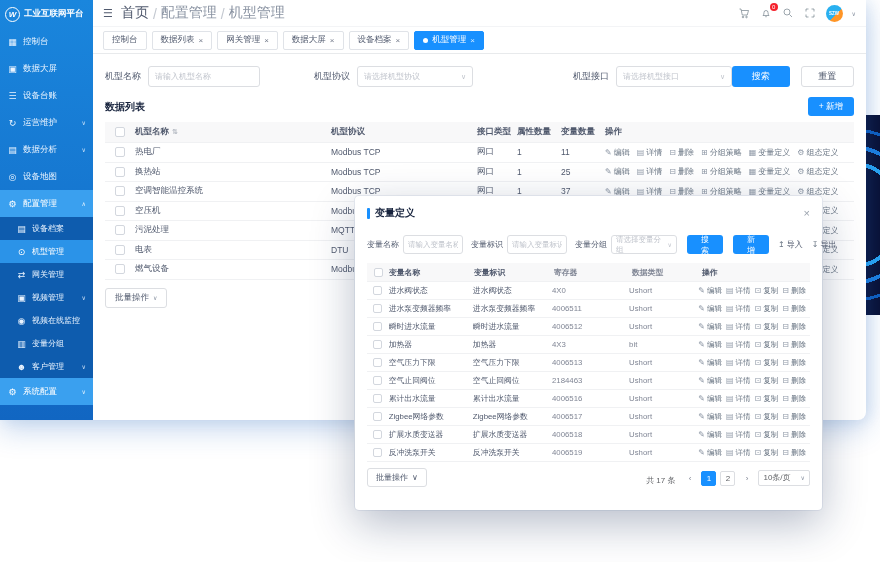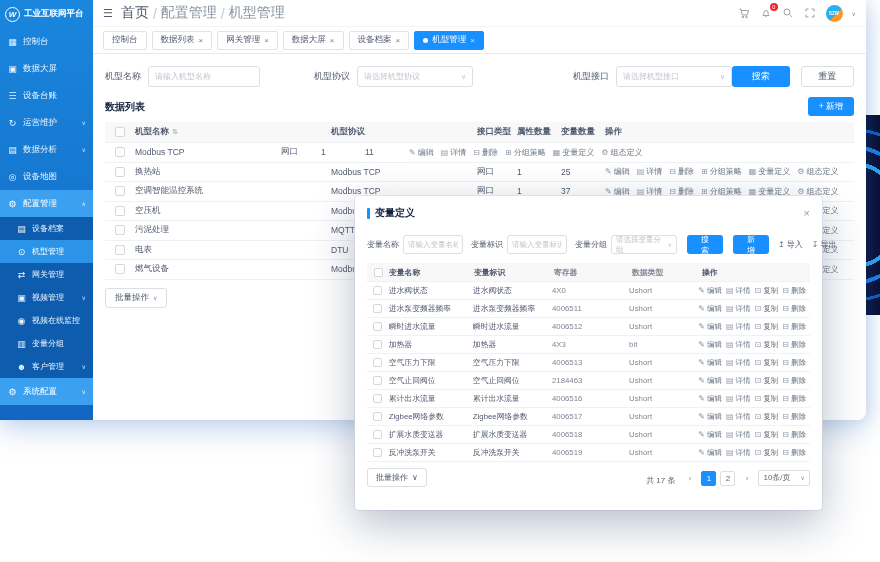--- a/index.html
+++ b/index.html
@@ -290,20 +290,21 @@
               <div class="c2">机型协议</div>
               <div class="c3">接口类型</div>
               <div class="c4">属性数量</div>
               <div class="c5">变量数量</div>
               <div class="c6">操作</div>
             </div>
             <div class="trow">
               <div class="c0">
                 <span class="cb"></span>
               </div>
+              <div class="c1">热电厂</div>
               <div class="c2">Modbus TCP</div>
               <div class="c3">网口</div>
               <div class="c4">1</div>
               <div class="c5">11</div>
               <div class="c6">
                 <span class="op">
                   <span class="oi">✎</span>
                   <span>编辑</span>
                 </span>
                 <span class="op">

